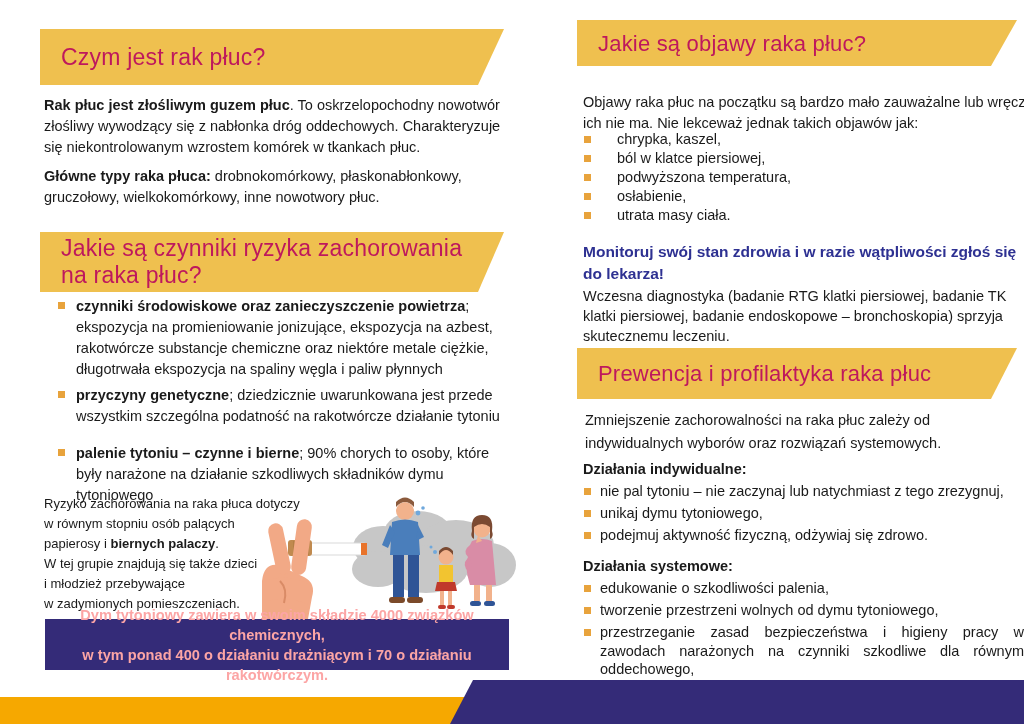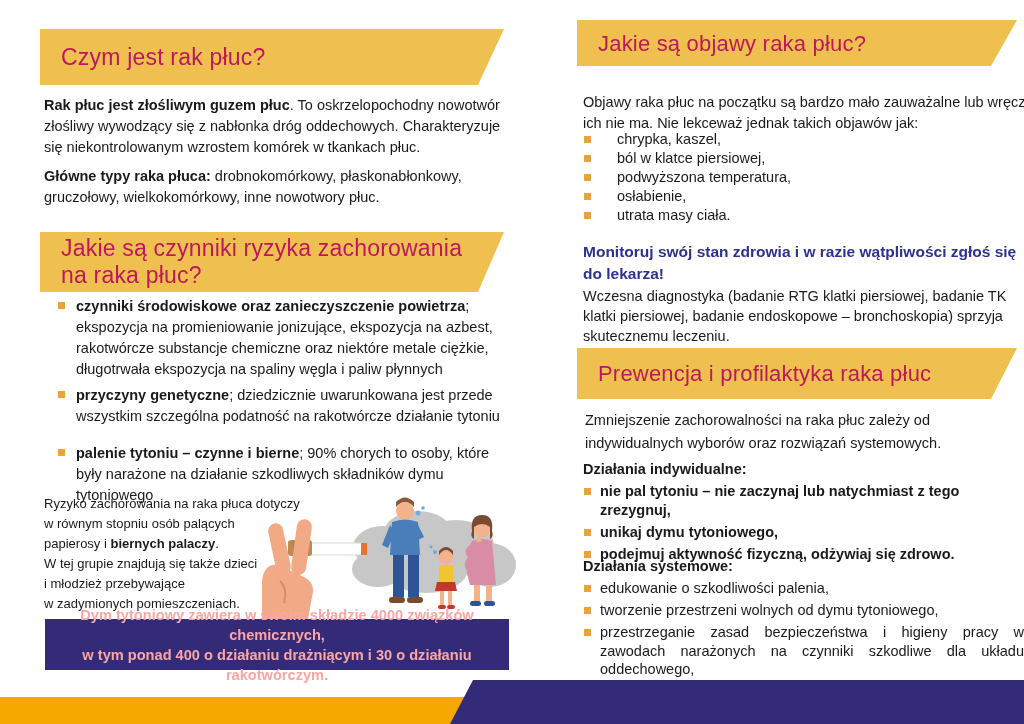--- a/index.html
+++ b/index.html
@@ -157,21 +157,21 @@
         <rect x="228" y="100" width="6" height="16" fill="#F2B28C"></rect>
         <rect x="212" y="116" width="11" height="5" rx="2.5" fill="#2F5496"></rect>
         <rect x="226" y="116" width="11" height="5" rx="2.5" fill="#2F5496"></rect>
         <path d="M220,50 L224,56 L218,58 Z" fill="#F2B28C"></path>
       </g>
     </svg>
   </div>
 
   <div class="factbanner">
     <div>Dym tytoniowy zawiera w swoim składzie 4000 związków chemicznych,</div>
-    <div>w tym ponad 400 o działaniu drażniącym i 30 o działaniu rakotwórczym.</div>
+    <div>w tym ponad 400 o działaniu drażniącym i 70 o działaniu rakotwórczym.</div>
   </div>
 
   <div class="banner" style="left:577px;top:20px;width:440px;height:46px;">
     <div class="t" style="font-size:22px;">Jakie są objawy raka płuc?</div>
   </div>
 
   <div class="para" style="left:583px;top:92px;width:445px;">
     <div>Objawy raka płuc na początku są bardzo mało zauważalne lub wręcz</div>
     <div>ich nie ma. Nie lekceważ jednak takich objawów jak:</div>
   </div>
@@ -207,21 +207,21 @@
   <div class="para" style="left:583px;top:286px;width:442px;line-height:20px;">Wczesna diagnostyka (badanie RTG klatki piersiowej, badanie TK klatki piersiowej, badanie endoskopowe – bronchoskopia) sprzyja skutecznemu leczeniu.</div>
 
   <div class="banner" style="left:577px;top:348px;width:440px;height:51px;">
     <div class="t" style="font-size:22px;">Prewencja i profilaktyka raka płuc</div>
   </div>
 
   <div class="para" style="left:585px;top:409px;width:442px;line-height:23px;">Zmniejszenie zachorowalności na raka płuc zależy od indywidualnych wyborów oraz rozwiązań systemowych.</div>
 
   <div class="subhead" style="left:583px;top:461px;">Działania indywidualne:</div>
 
-  <div class="para plist" style="left:584px;top:482px;width:438px;font-weight:bold;">
+  <div class="para plist" style="left:584px;top:482px;width:438px;">
     <div class="li">
         <span class="marker"></span>
         <span class="txt">nie pal tytoniu – nie zaczynaj lub natychmiast z tego zrezygnuj,</span>
       </div>
     <div class="li">
         <span class="marker"></span>
         <span class="txt">unikaj dymu tytoniowego,</span>
       </div>
     <div class="li">
         <span class="marker"></span>
@@ -235,21 +235,21 @@
     <div class="li">
         <span class="marker"></span>
         <span class="txt">edukowanie o szkodliwości palenia,</span>
       </div>
     <div class="li">
         <span class="marker"></span>
         <span class="txt">tworzenie przestrzeni wolnych od dymu tytoniowego,</span>
       </div>
     <div class="li justify">
         <span class="marker"></span>
-        <span class="txt">przestrzeganie zasad bezpieczeństwa i higieny pracy w zawodach narażonych na czynniki szkodliwe dla układu oddechowego,</span>
+        <span class="txt">przestrzeganie zasad bezpieczeństwa i higieny pracy w zawodach narażonych na czynniki szkodliwe dla równym oddechowego,</span>
       </div>
     <div class="li">
         <span class="marker"></span>
         <span class="txt">dbanie o jakość powietrza i środowisko, w którym żyjemy.</span>
       </div>
   </div>
 
   <div class="strip-orange"></div>
   <div class="strip-navy"></div>
 

